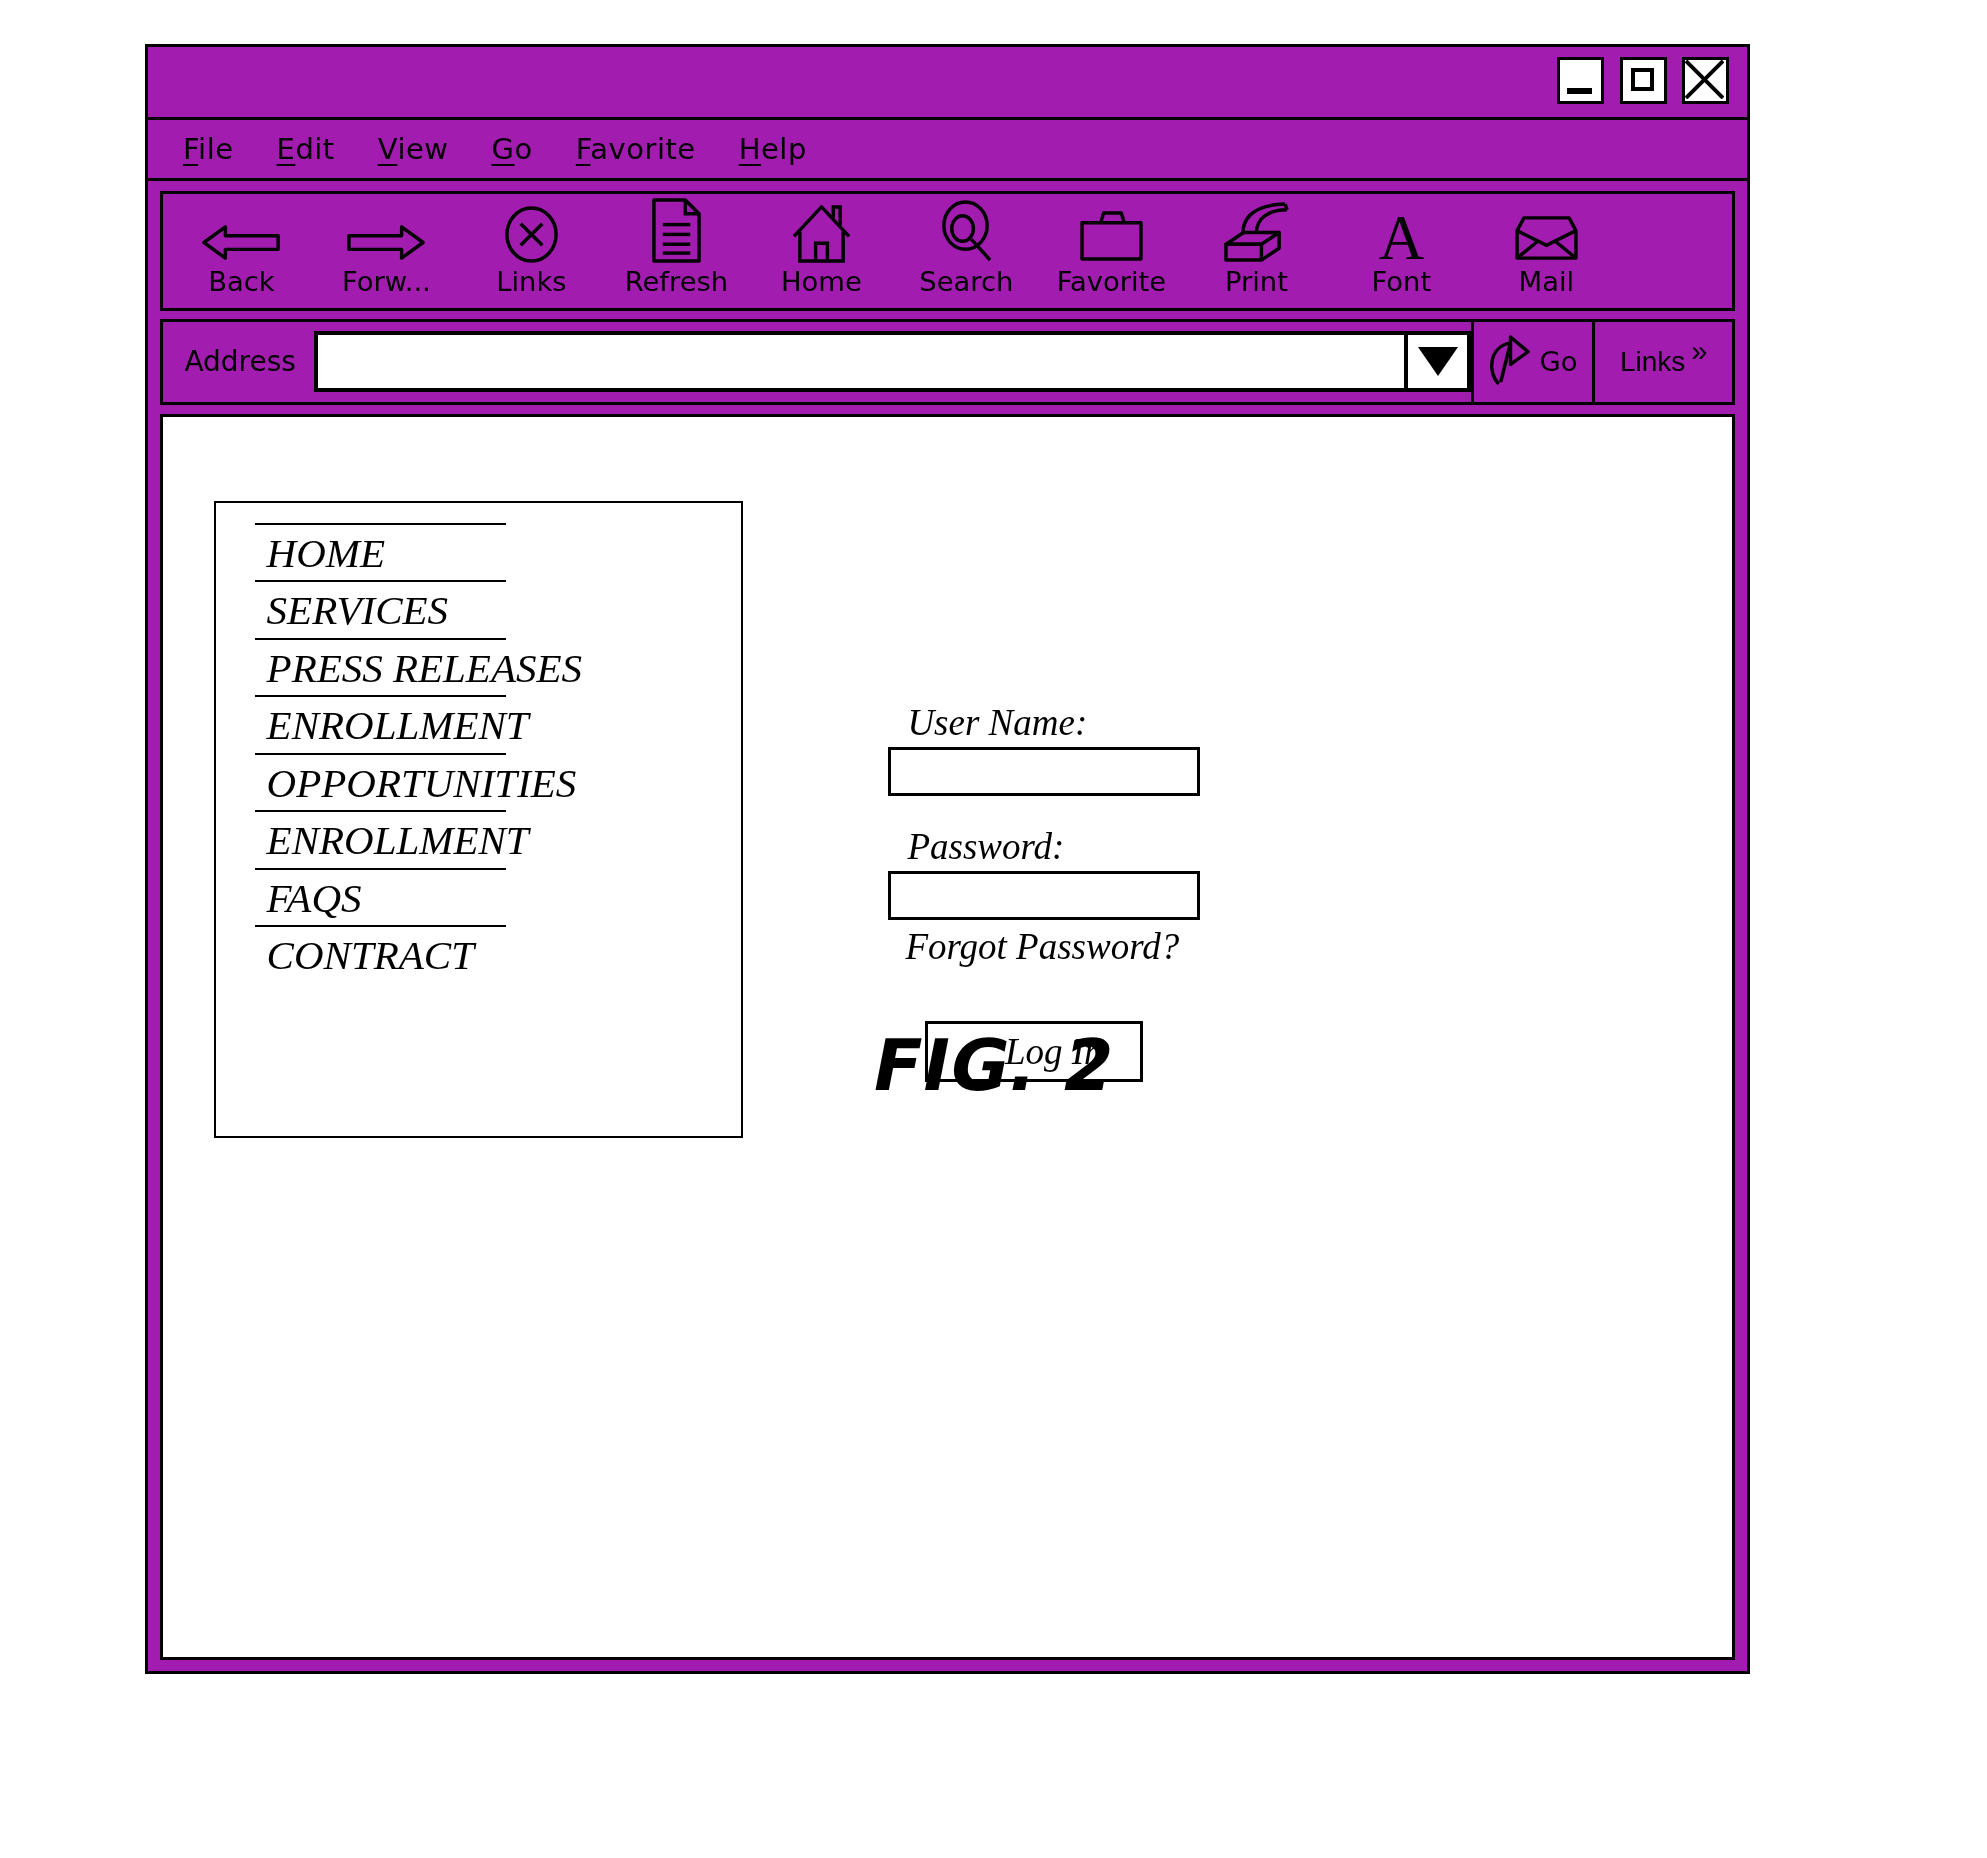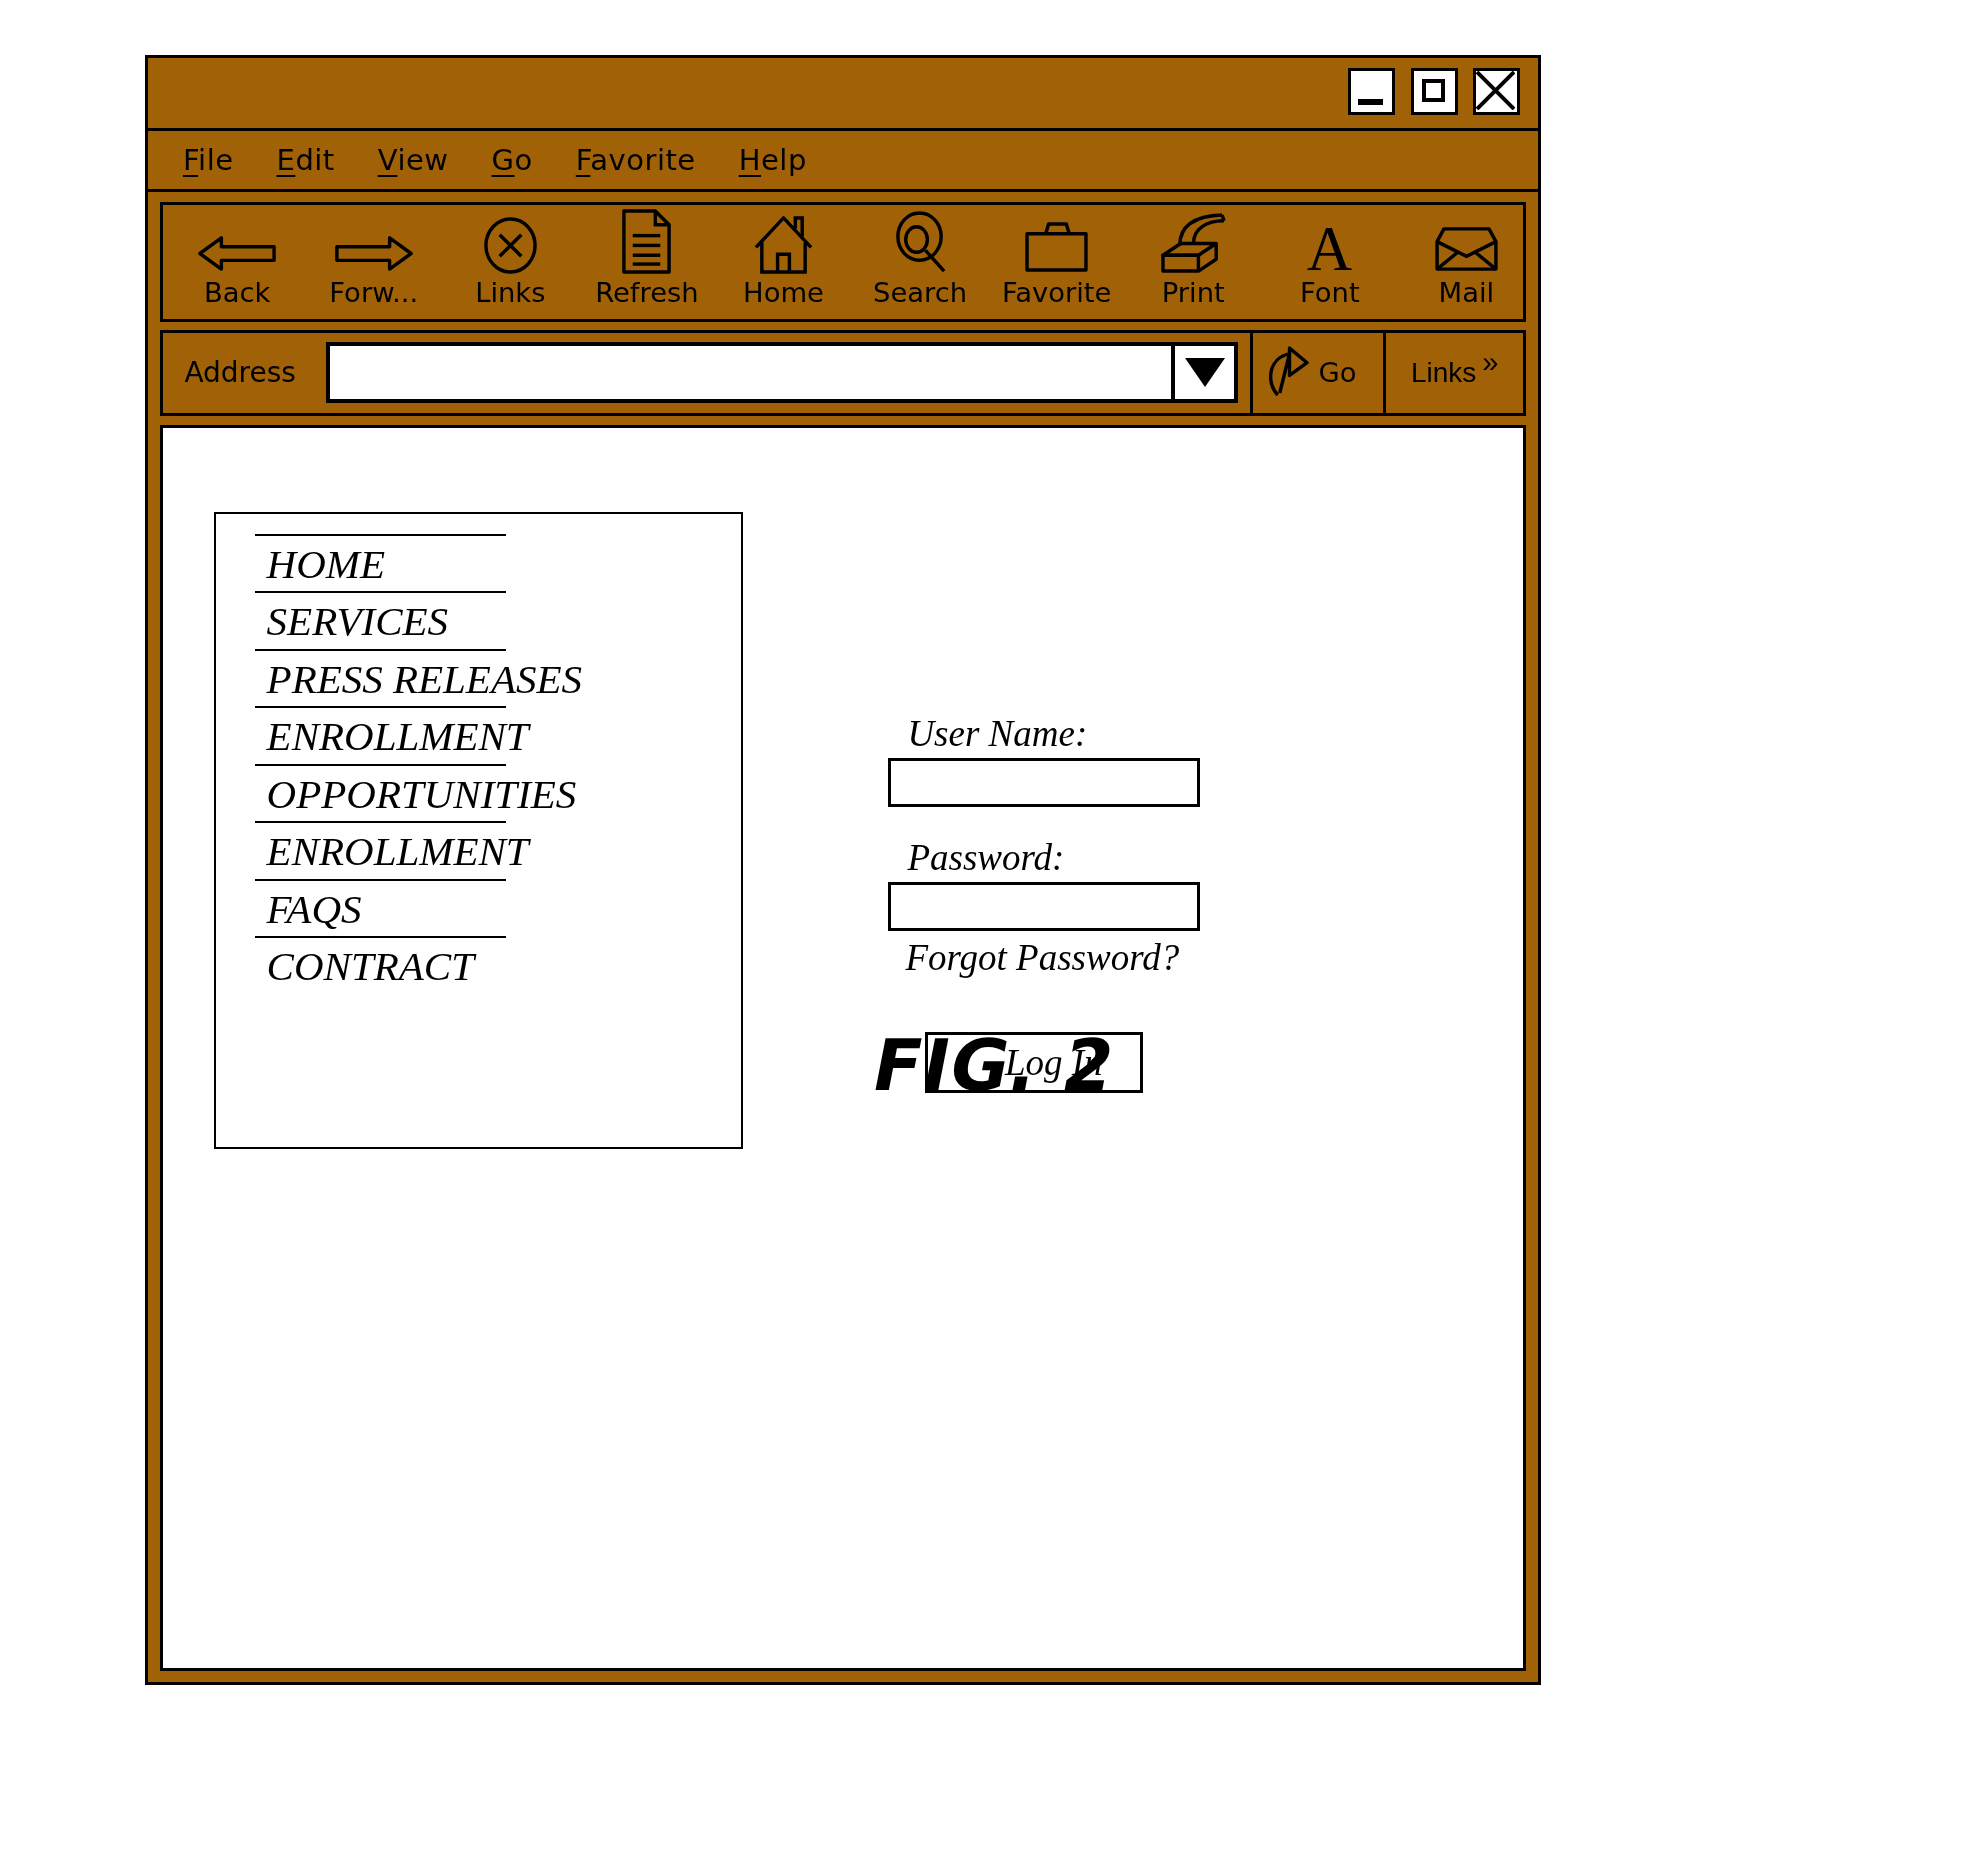--- a/index.html
+++ b/index.html
@@ -7,24 +7,24 @@
     width:1988px;height:1858px;
     background:#ffffff;
     font-family:"Liberation Sans",sans-serif;
     position:relative;
     overflow:hidden;
   }
 
   
   #browser-window{
     position:absolute;
-    left:145px;top:55px;
-    width:1396px;height:1630px;
-    border:3.9px solid #000;
-    background:#a16207;
+    left:145px;top:44px;
+    width:1605px;height:1630px;
+    border:3.9px solid #000;
+    background:#a21caf;
     box-sizing:border-box;
   }
 
   
   #title-bar{
     position:relative;
     height:73px;
     border-bottom:3.9px solid #000;
     box-sizing:border-box;
   }
@@ -111,21 +111,20 @@
   #address-wrap{
     padding:0 11.8px 9.8px 11.8px;
     box-sizing:border-box;
   }
   #address-bar{
     border:3.9px solid #000;
     box-sizing:border-box;
     height:86px;
     display:flex;
     align-items:stretch;
-    gap:12px;
   }
   #address-label{
     display:flex;align-items:center;
     padding:0 17.6px 0 21.6px;
     font-size:28px;
     font-family:"DejaVu Sans",sans-serif;
     white-space:nowrap;
   }
   #address-field-outer{
     flex:1;

